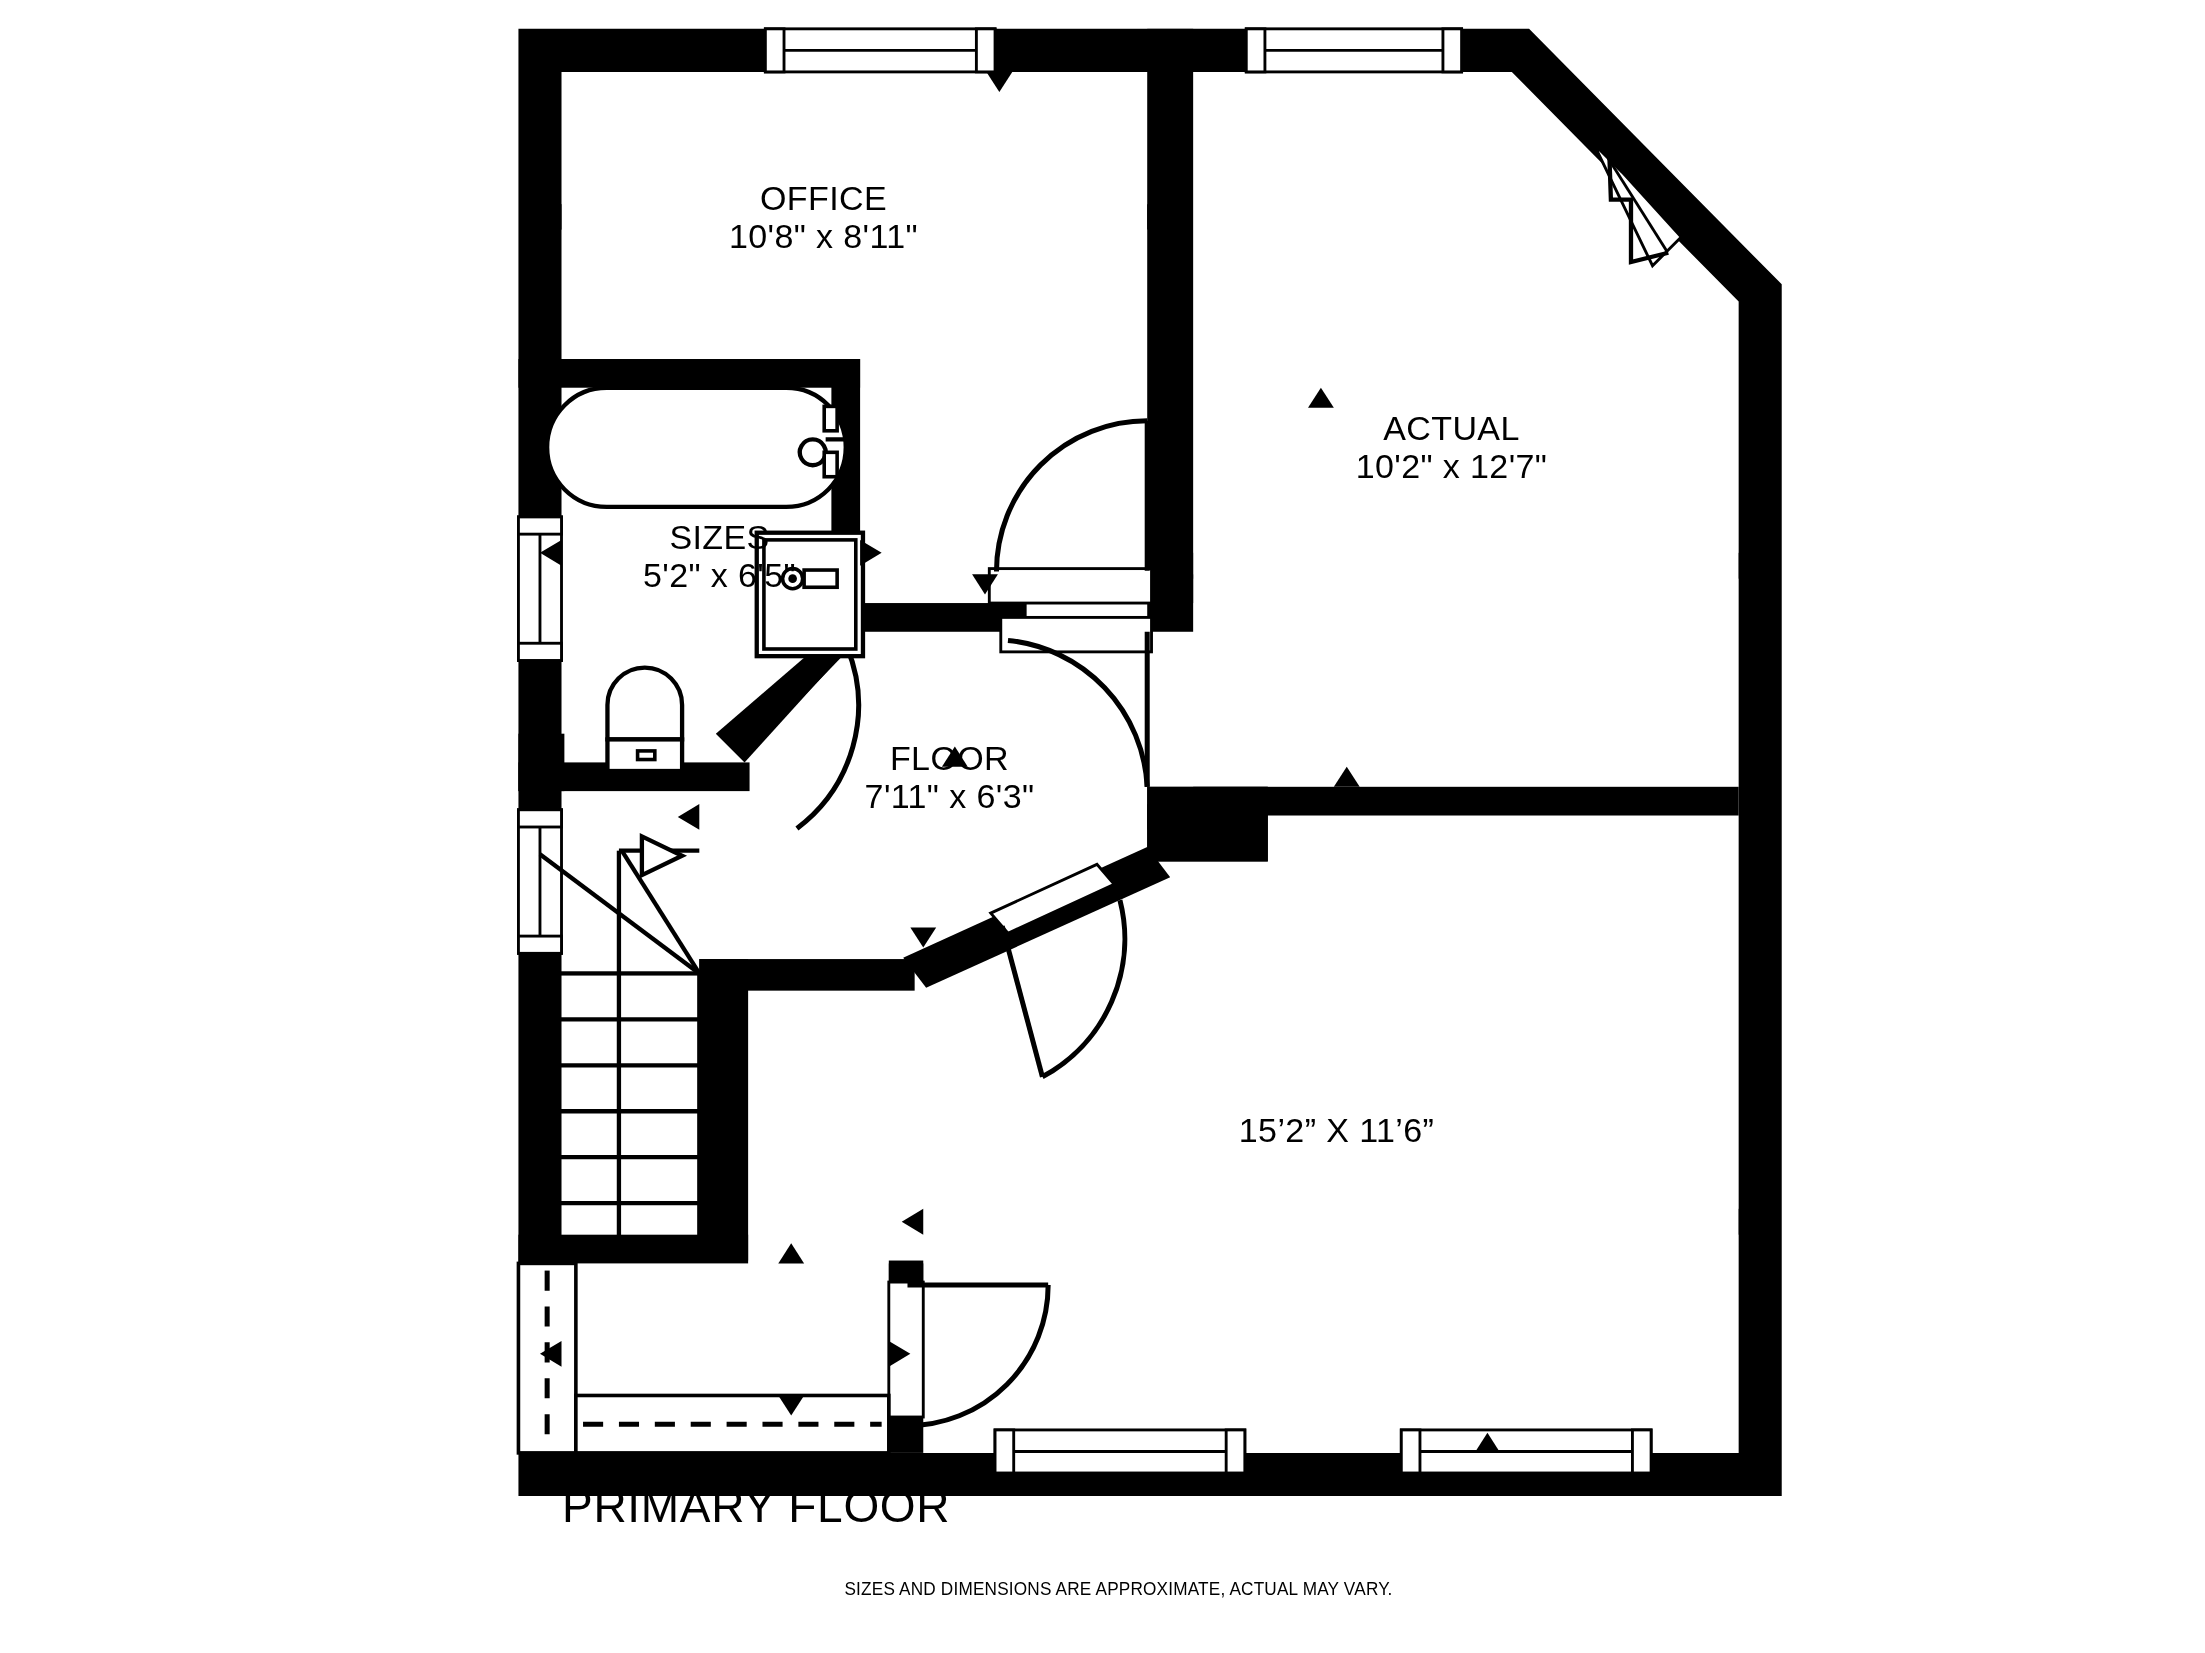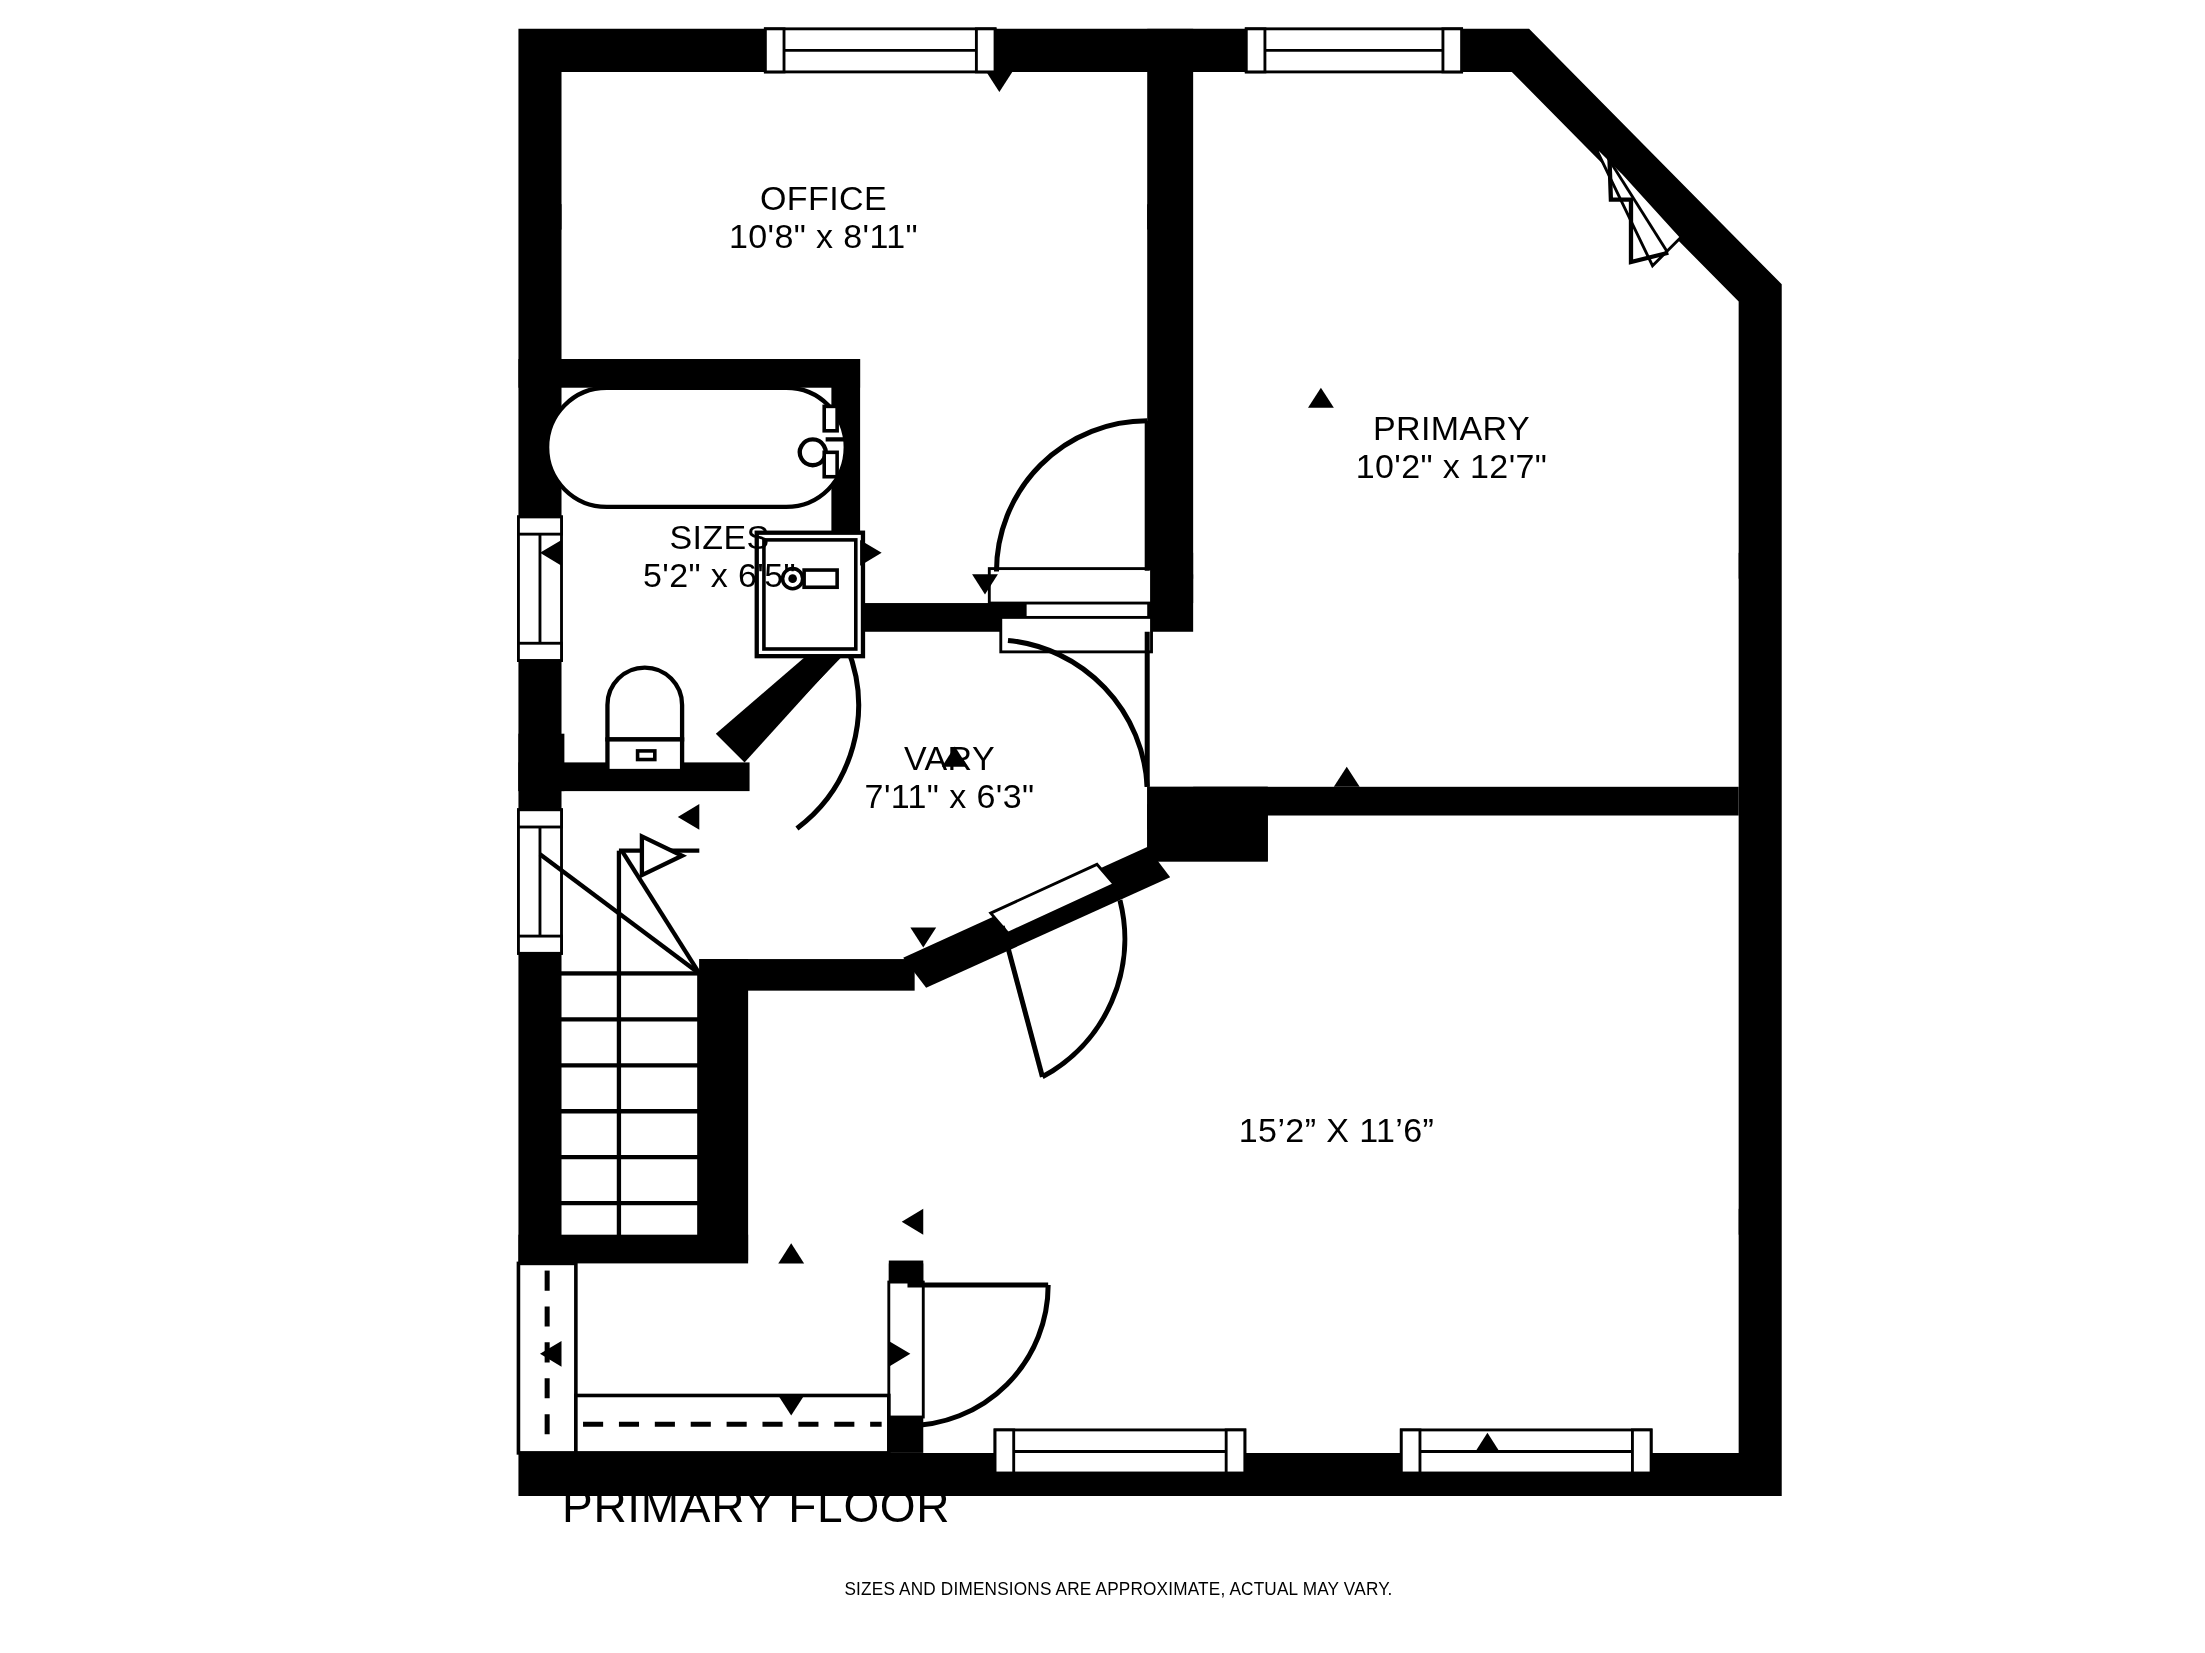--- a/index.html
+++ b/index.html
@@ -300,31 +300,31 @@
     </g>
 
   </svg>
 
   <div class="room-label" style="left:653px; top:179px; width:309px;">
     <div class="room-name">OFFICE</div>
     <div class="room-dims">10'8" x 8'11"</div>
   </div>
 
   <div class="room-label" style="left:1249px; top:409px; width:373px;">
-    <div class="room-name">PRIMARY</div>
+    <div class="room-name">ACTUAL</div>
     <div class="room-dims">10'2" x 12'7"</div>
   </div>
 
   <div class="room-label" style="left:567px; top:518px; width:273px;">
     <div class="room-name">SIZES</div>
     <div class="room-dims">5'2" x 6'5"</div>
   </div>
 
   <div class="room-label" style="left:797px; top:739px; width:273px;">
-    <div class="room-name">VARY</div>
+    <div class="room-name">FLOOR</div>
     <div class="room-dims">7'11" x 6'3"</div>
   </div>
 
   <div class="room-label" style="left:1080px; top:1111px; width:481px;">
     <div class="room-dims">15’2” X 11’6”</div>
   </div>
 
 
   <div class="floor-title">PRIMARY FLOOR</div>
   <div class="disclaimer">SIZES AND DIMENSIONS ARE APPROXIMATE, ACTUAL MAY VARY.</div>

